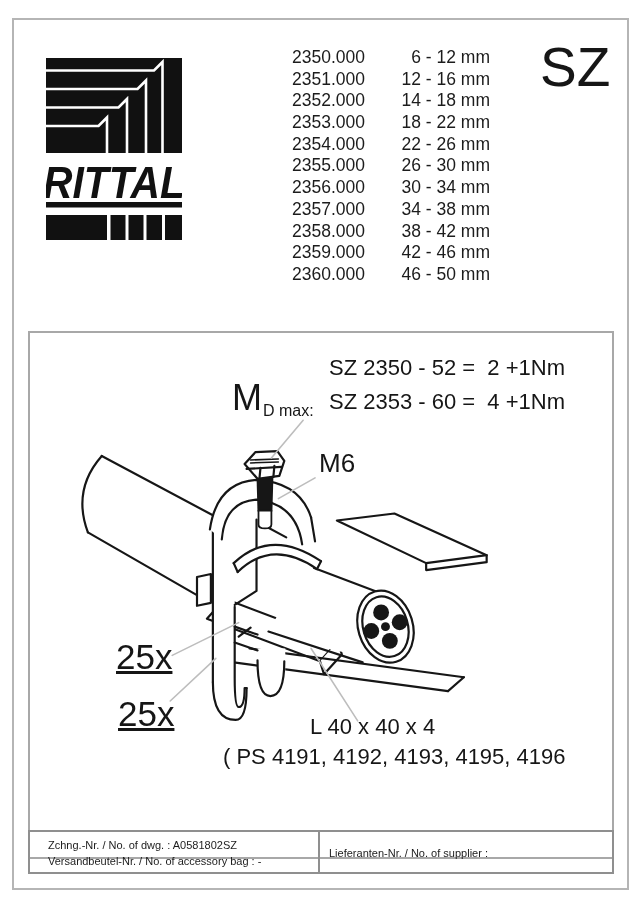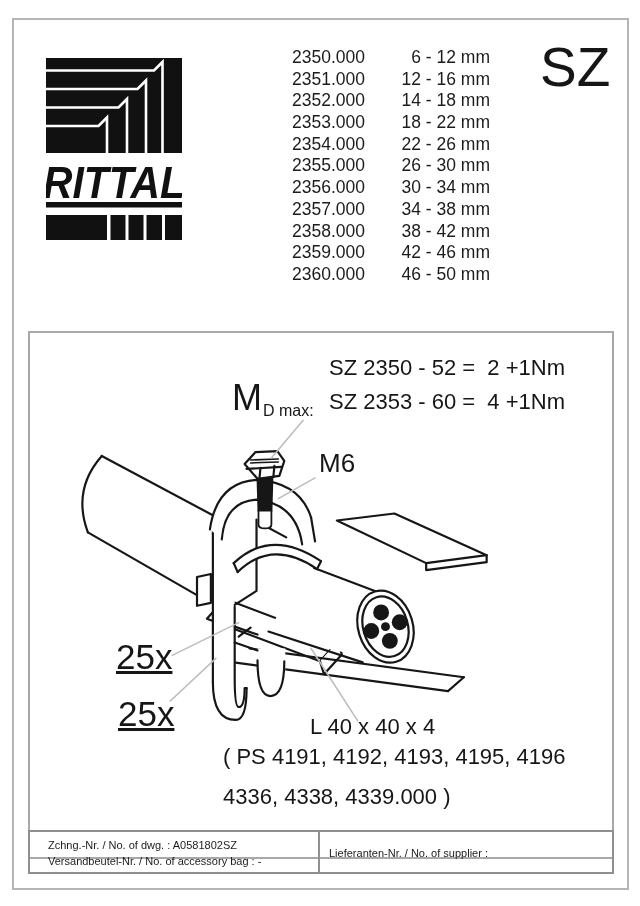--- a/index.html
+++ b/index.html
@@ -204,21 +204,20 @@
     </svg>
 
     <div class="dlabel torque-m"><span>M</span><sub>D max:</sub></div>
     <div class="dlabel torque-line l1">SZ 2350 - 52 =  2 +1Nm</div>
     <div class="dlabel torque-line l2">SZ 2353 - 60 =  4 +1Nm</div>
     <div class="dlabel m6">M6</div>
     <div class="dlabel qty q1">25x</div>
     <div class="dlabel qty q2">25x</div>
     <div class="dlabel rail-label">L 40 x 40 x 4</div>
     <div class="dlabel ps p1">( PS 4191, 4192, 4193, 4195, 4196</div>
-    <div class="dlabel ps p2">4336, 4338, 4339.000 )</div>
   </div>
 
   <div class="footer">
     <div class="cell-left">
       <div>Zchng.-Nr. / No. of dwg. : A0581802SZ</div>
       <div>Versandbeutel-Nr. / No. of accessory bag : -</div>
     </div>
     <div class="cell-right">
       <div>Lieferanten-Nr. / No. of supplier :</div>
     </div>

